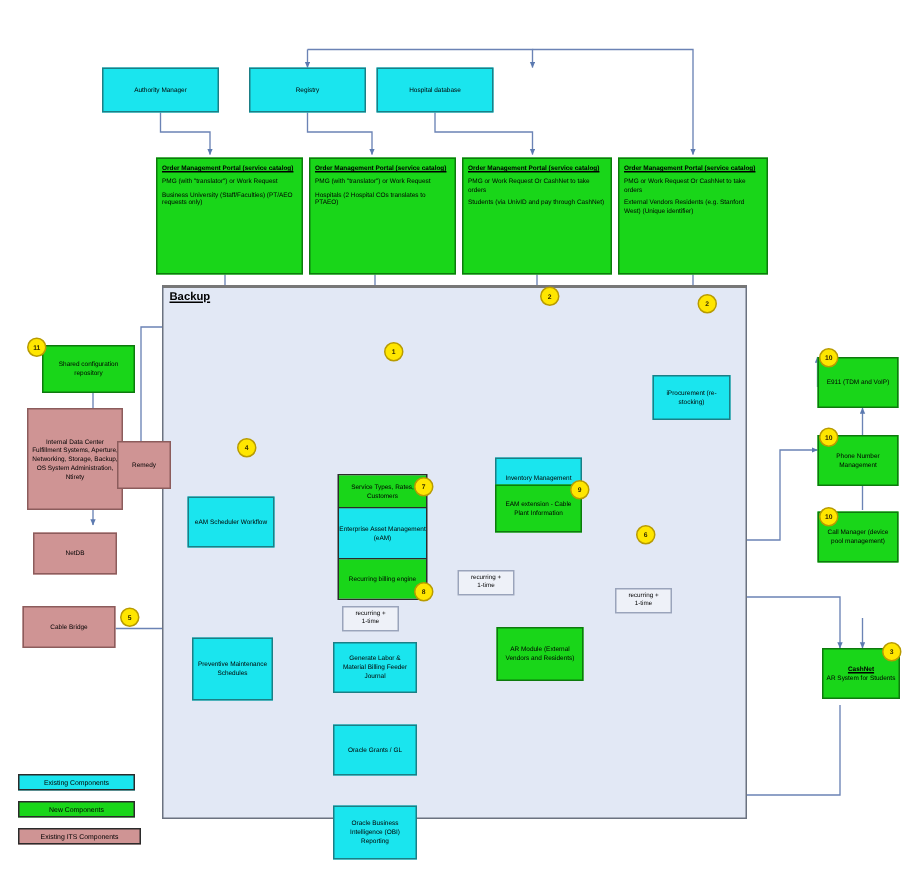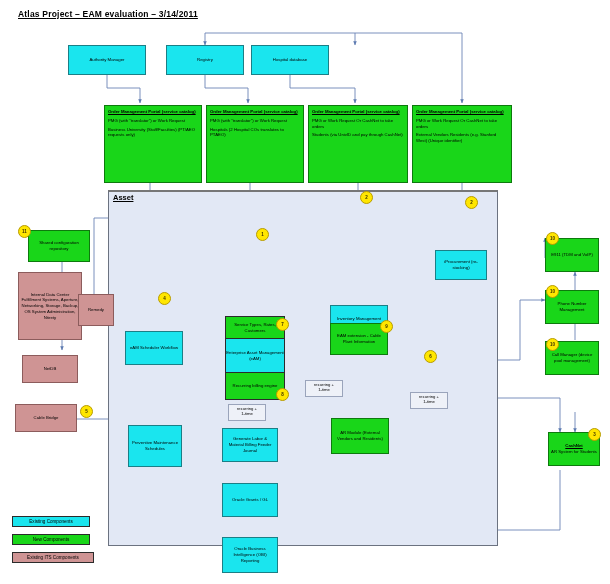--- a/index.html
+++ b/index.html
@@ -52,21 +52,20 @@
   .legend-item{position:absolute;box-sizing:border-box;border:1px solid #2b2b2b;
                font-size:4.6px;display:flex;align-items:center;justify-content:center;}
 
   svg.wires{position:absolute;left:0;top:0;width:610px;height:584px;pointer-events:none;}
 </style>
 </head>
 <body>
 
 <div id="canvas">
 
-  <div class="title">Atlas Project – EAM evaluation – 3/14/2011</div>
 
   <svg class="wires" viewBox="0 0 610 584">
     <defs>
       <marker id="ah" markerWidth="5" markerHeight="5" refX="4.2" refY="2" orient="auto">
         <path d="M0,0 L4.5,2 L0,4 z" fill="#5c7ab0"></path>
       </marker>
     </defs>
     <g stroke="#6b83b5" stroke-width="0.9" fill="none" marker-end="url(#ah)">
 
       <path d="M107,75 L107,88 L140,88 L140,103"></path>
@@ -118,21 +117,21 @@
       <path d="M470,470 L470,503 L290,503"></path>
       <path d="M560,470 L560,530 L300,530 L300,510" marker-end=""></path>
       <path d="M545,258 L545,238" marker-end="url(#ah)"></path>
       <path d="M575,292 L575,272"></path>
       <path d="M575,340 L575,318"></path>
       <path d="M575,412 L575,432"></path>
     </g>
   </svg>
 
   <div class="oracle-box" style="left:108px;top:190px;width:390px;height:356px;"></div>
-  <div class="oracle-label" style="left:113px;top:193px;">Asset</div>
+  <div class="oracle-label" style="left:113px;top:193px;">Backup</div>
 
   <div class="node cyan" style="left:68px;top:45px;width:78px;height:30px;">
     <span class="body">Authority Manager</span>
   </div>
   <div class="node cyan" style="left:166px;top:45px;width:78px;height:30px;">
     <span class="body">Registry</span>
   </div>
   <div class="node cyan" style="left:251px;top:45px;width:78px;height:30px;">
     <span class="body">Hospital database</span>
   </div>

